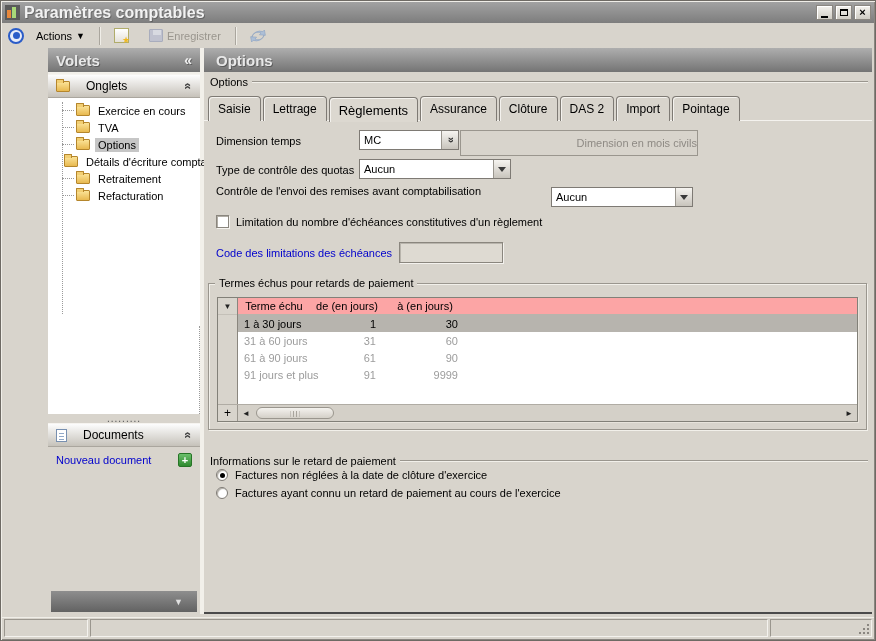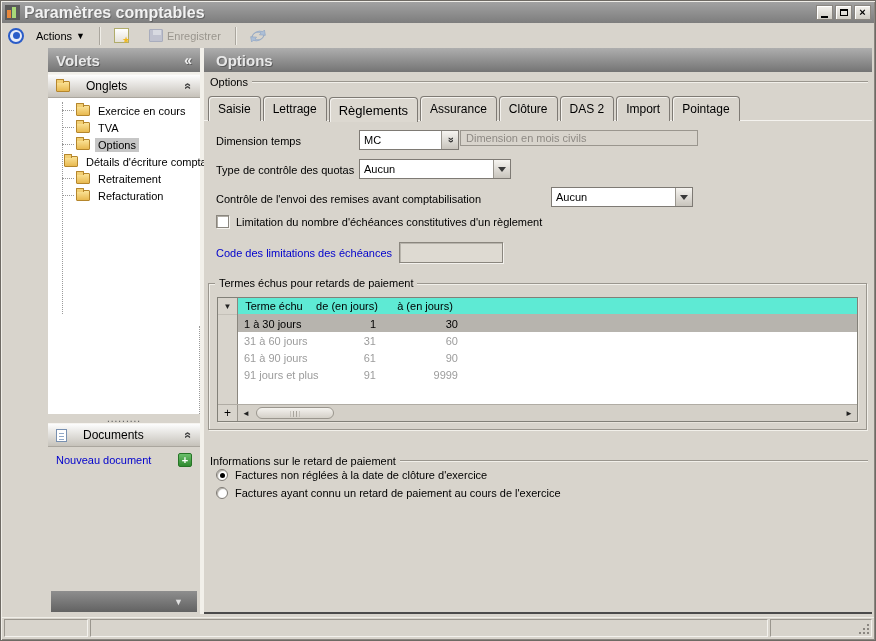--- a/index.html
+++ b/index.html
@@ -119,40 +119,40 @@
   .combo { position:absolute; height:20px; background:#fff; border:1px solid #7e7a74; display:flex; align-items:center; cursor:default; }
   .combo .combo-value { flex:1; padding-left:4px; }
   .combo .combo-btn {
     flex:none; width:17px; height:100%; background:linear-gradient(#f6f4f0,#c8c4bc);
     border-left:1px solid #9a968e; display:flex; align-items:center; justify-content:center; color:#333;
   }
   .chev-down { display:inline-block; transform:rotate(-90deg); font-size:11px; font-weight:bold; }
   .tri-down { width:0; height:0; border-left:4px solid transparent; border-right:4px solid transparent; border-top:5px solid #3a3a3a; }
 
   .readonly-field {
-    position:absolute; height:16px; background:#d8d4cc; border:1px solid #9a968e;
-    color:#8e8a84; display:flex; align-items:center; padding-left:5px;
+    position:absolute; height:26px; background:#d8d4cc; border:1px solid #9a968e;
+    color:#8e8a84; display:flex; align-items:center; padding-left:5px;justify-content:flex-end;
   }
   .text-input {
     position:absolute; height:21px; background:#dedad2;
     border:1px solid #8a867e; box-shadow:inset 1px 1px 0 #b8b4ac, 1px 1px 0 #f4f2ee;
   }
 
   .checkbox { position:absolute; width:13px; height:13px; background:#fff; border:1px solid #8a867e; box-shadow:inset 1px 1px 0 #b0aca4, 1px 1px 0 #f4f2ee; cursor:pointer; }
 
   .fieldset { position:absolute; border:1px solid #9a968e; box-shadow:1px 1px 0 #f2f0ea, inset 1px 1px 0 #f2f0ea; }
   .fieldset-legend { position:absolute; top:-7px; left:6px; background:#d8d4cc; padding:0 4px; white-space:nowrap; }
 
   
   .grid { position:absolute; left:8px; top:13px; right:8px; bottom:7px; background:#fff; border:1px solid #828078; box-shadow:inset 1px 1px 0 #fff, 1px 1px 0 #e8e4dc; display:flex; flex-direction:column; }
   .grid-main { flex:1; display:flex; overflow:hidden; }
   .grid-gutter { flex:none; width:20px; background:#d8d4cc; border-right:1px solid #8a867e; display:flex; flex-direction:column; align-items:center; }
   .gutter-marker { height:17px; display:flex; align-items:center; justify-content:center; font-size:8px; color:#222; width:100%; border-bottom:1px solid #c4c0b8; }
   .grid-body { flex:1; display:flex; flex-direction:column; }
-  .grid-header { height:17px; display:flex; background:#5eead4; border-bottom:1px solid #b8b4ac; }
+  .grid-header { height:17px; display:flex; background:#fca5a5; border-bottom:1px solid #b8b4ac; }
   .grid-hcell { display:flex; align-items:center; justify-content:center; white-space:nowrap; }
   .grid-row { height:17px; display:flex; background:#fff; color:#9c9c9c; }
   .grid-row.selected { background:#b7b4ae; color:#000; }
   .grid-row.selected .gcell { background:#b7b4ae; }
   .gcell { display:flex; align-items:center; white-space:nowrap; }
   .gc-name { padding-left:6px; }
   .gc-num { justify-content:flex-end; padding-right:8px; }
   .col-0 { width:72px; } .col-1 { width:74px; } .col-2 { width:82px; }
   .grid-row-rest { flex:1; background:#fff; }
 
@@ -333,21 +333,21 @@
       </div>
 
       <span class="form-label" style="left:12px; top:43px;">Type de contrôle des quotas</span>
       <div class="combo" style="left:155px; top:38px; width:152px;">
         <span class="combo-value">Aucun</span>
         <span class="combo-btn">
             <span class="tri-down"></span>
           </span>
       </div>
 
-      <span class="form-label" style="left:12px; top:72px;">Contrôle de l'envoi des remises avant comptabilisation</span>
+      <span class="form-label" style="left:12px; top:64px;">Contrôle de l'envoi des remises avant comptabilisation</span>
       <div class="combo" style="left:347px; top:66px; width:142px;">
         <span class="combo-value">Aucun</span>
         <span class="combo-btn">
             <span class="tri-down"></span>
           </span>
       </div>
 
       <span class="checkbox" style="left:12px; top:94px;"></span>
       <span class="form-label" style="left:32px; top:95px;">Limitation du nombre d'échéances constitutives d'un règlement</span>
 

